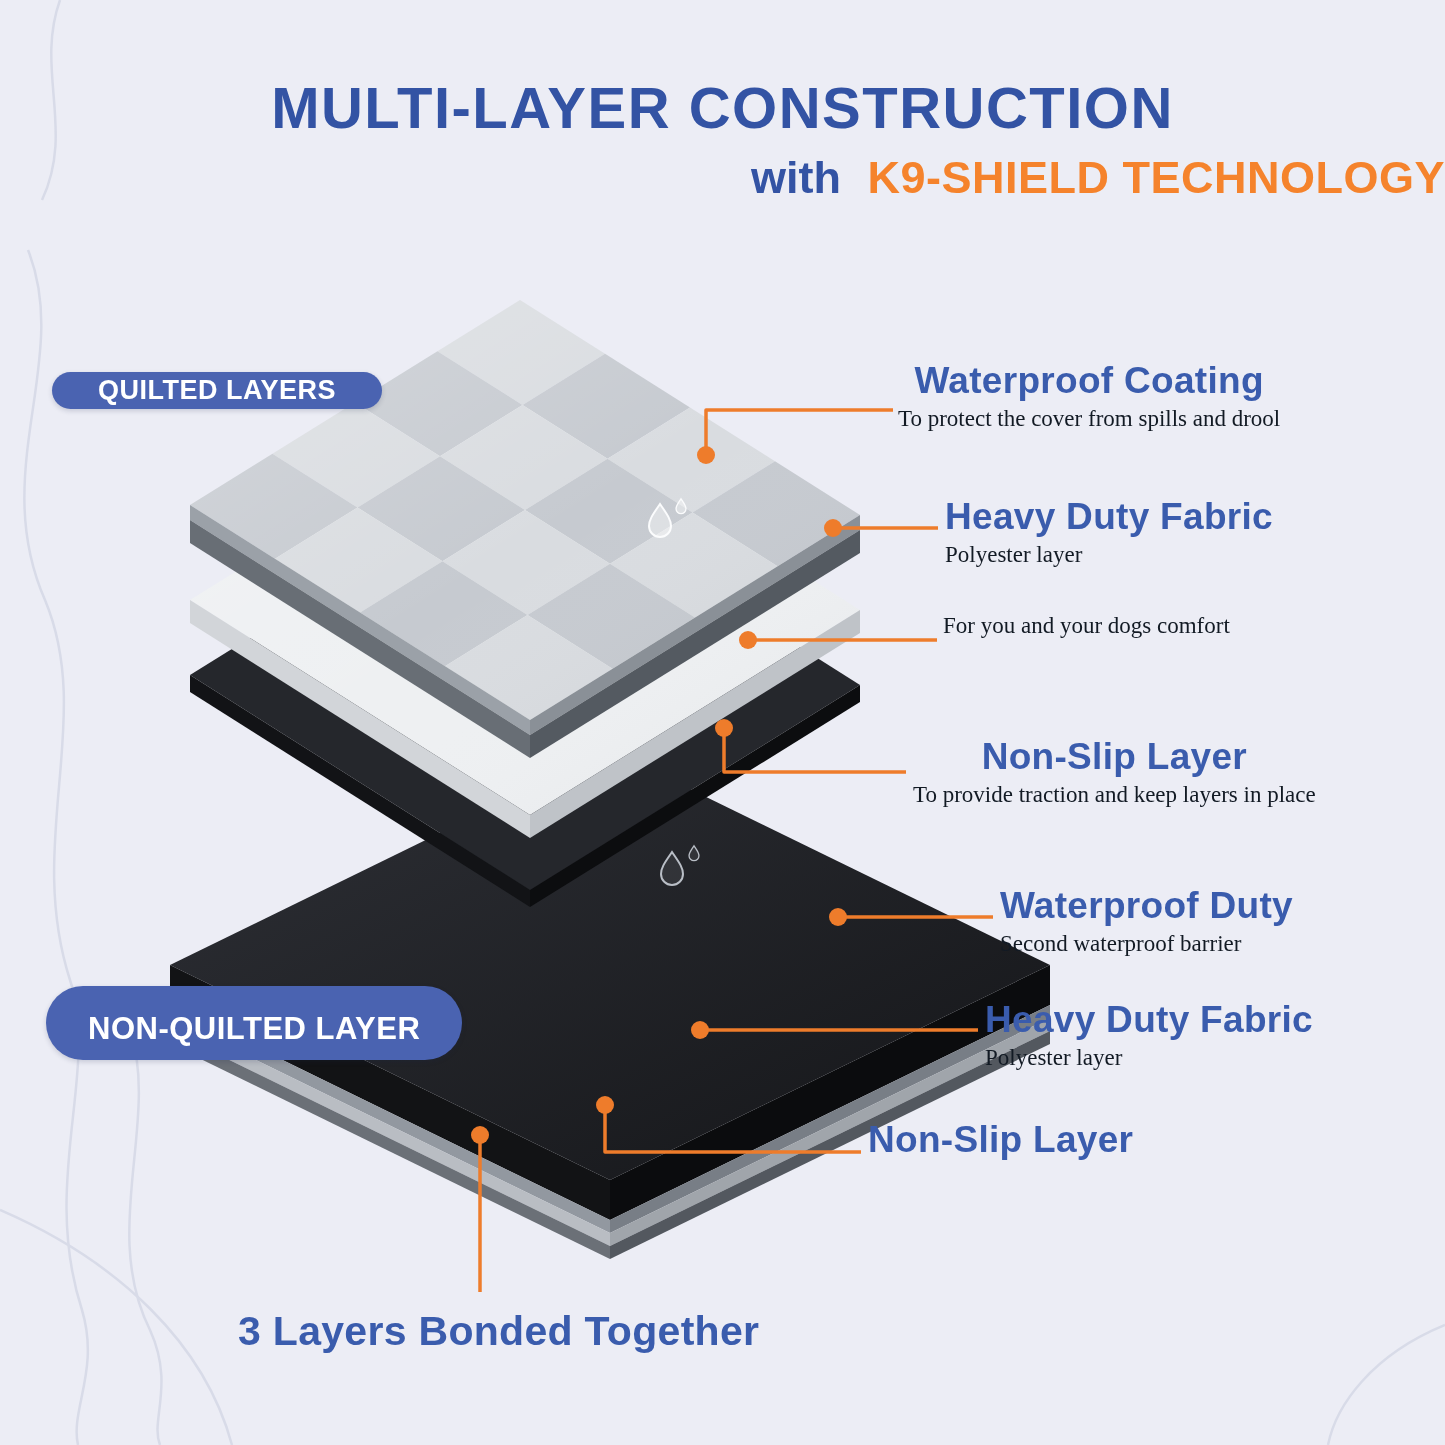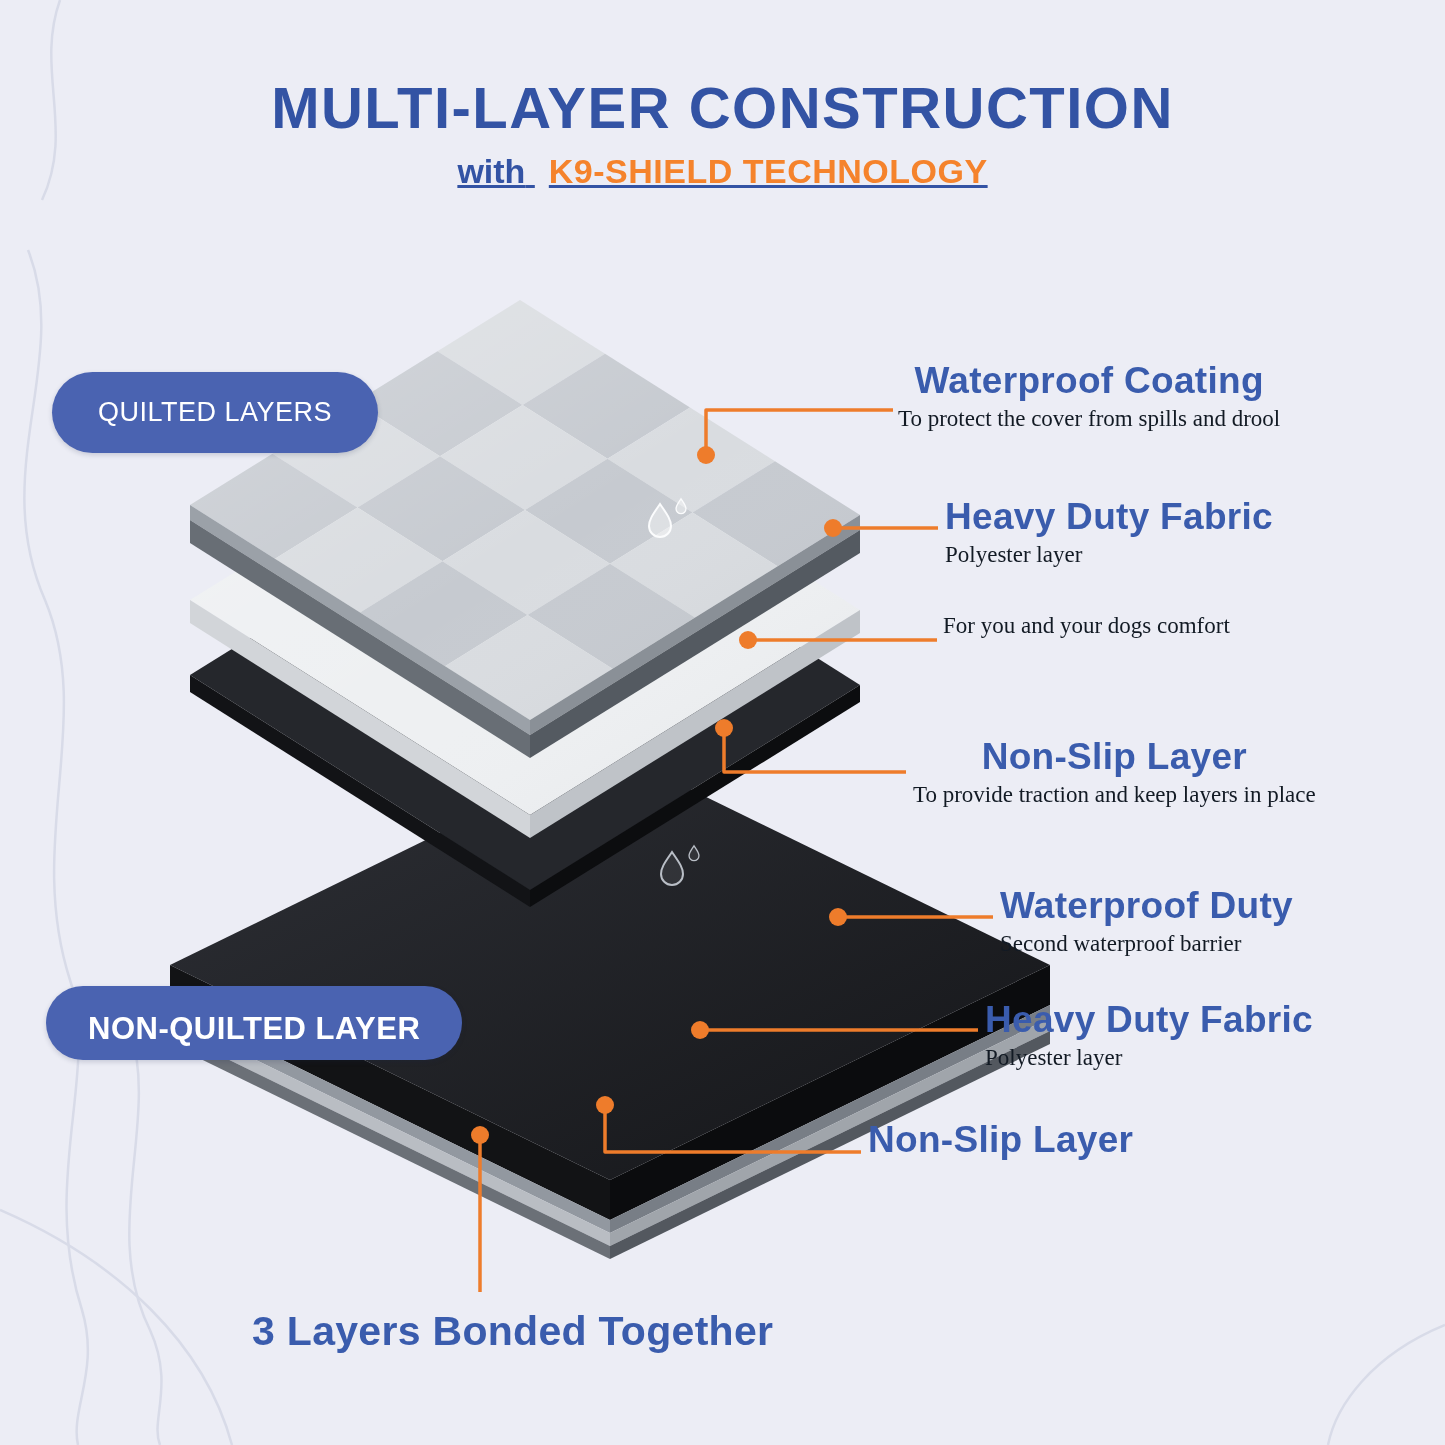--- a/index.html
+++ b/index.html
@@ -12,32 +12,32 @@
   .stage { position:absolute; inset:0; width:1445px; height:1445px; }
   svg.diagram { position:absolute; left:0; top:0; }
 
   .title {
     position:absolute; top:74px; left:0; right:0;
     text-align:center; font-size:58px; font-weight:800;
     color:#3353a4; letter-spacing:1.5px; margin:0;
   }
   .subtitle {
     position:absolute; top:152px; left:0; right:0;
-    text-align:center; font-size:34px; font-weight:700; color:#3353a4;text-decoration:underline;
+    text-align:right; font-size:45px; font-weight:700; color:#3353a4;
   }
   .subtitle .orange { color:#f5832c; font-weight:800; margin-left:14px; letter-spacing:0.5px; }
 
   .badge {
     position:absolute; background:#4a63b1; color:#ffffff;
     border-radius:52px; text-align:center;
     box-shadow:0 2px 5px rgba(30,40,80,0.18);
   }
   .badge-quilted {
-    left:52px; top:372px; padding:25px 46px;
-    font-size:27px; font-weight:400; letter-spacing:0.5px;
+    left:52px; top:372px; padding:3px 46px;
+    font-size:27px; font-weight:700; letter-spacing:0.5px;
   }
   .badge-nonquilted { left:46px; top:986px; padding:13px 42px; }
   .badge-line1 { font-size:22px; font-weight:800; letter-spacing:1.5px; }
   .badge-line2 { font-size:31px; font-weight:800; letter-spacing:0.5px; margin-top:12px; }
 
   .callout { position:absolute; }
   .callout-title { font-size:37px; font-weight:800; color:#3a5cad; letter-spacing:0.3px;text-align:center; }
   .callout-sub {
     font-family:Liberation Serif, serif;
     font-size:23px; color:#121a24; margin-top:4px;
@@ -45,21 +45,21 @@
   .c1 { left:898px; top:360px; }
   .c2 { left:945px; top:496px; }
   .c3 { left:943px; top:609px; }
   .c4 { left:913px; top:736px; }
   .c5 { left:1000px; top:885px; }
   .c6 { left:985px; top:999px; }
   .c7 { left:868px; top:1119px; }
 
   .footer-label {
     position:absolute; left:238px; top:1308px;
-    font-size:41px; font-weight:800; color:#3a5cad; letter-spacing:0.3px;margin-left:14px;
+    font-size:41px; font-weight:800; color:#3a5cad; letter-spacing:0.3px;
   }
 </style>
 </head>
 <body>
 
 <div class="stage">
 
   <svg class="diagram" width="1445" height="1445" viewBox="0 0 1445 1445">
     <defs>
       <linearGradient id="topShade" x1="0" y1="0" x2="1" y2="1">

